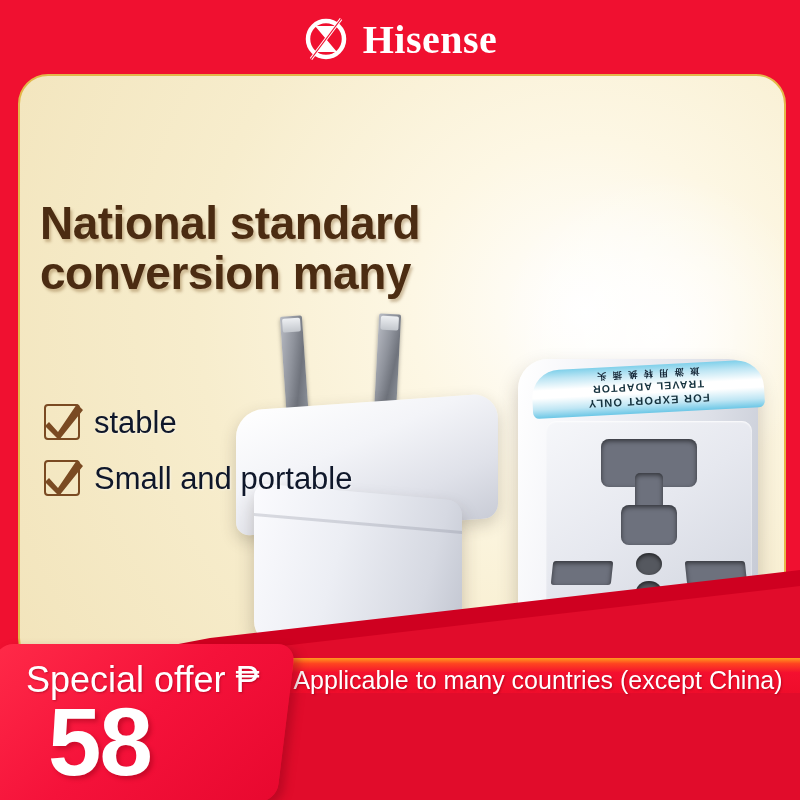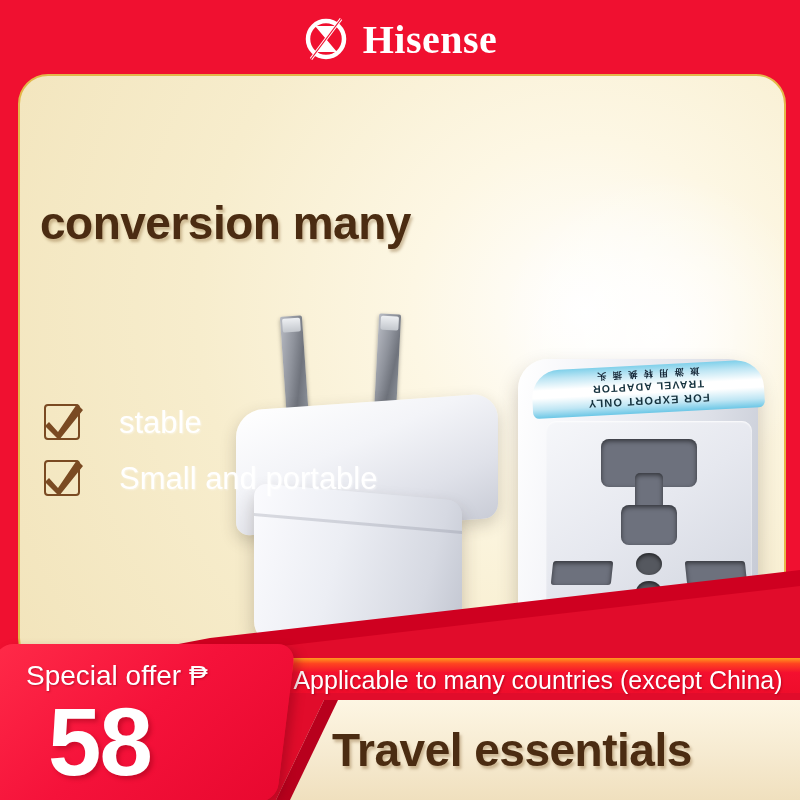--- a/index.html
+++ b/index.html
@@ -54,23 +54,22 @@
   
   .features{position:absolute;left:44px;top:404px;z-index:5;}
   .feature{display:flex;align-items:center;gap:14px;margin-bottom:20px;}
   .checkbox{
     width:32px;height:32px;flex:0 0 32px;position:relative;
     border:2px solid #7a4a22;border-radius:4px;
     background:transparent;
   }
   .checkbox svg{position:absolute;left:-3px;top:-8px;}
   .feature-label{
-    color:#ffffff;font-size:31px;line-height:1;
+    color:#0f172a;font-size:31px;line-height:1;
     text-shadow:1px 1px 2px rgba(255,255,255,.5);
-    margin-left:25px;
   }
 
   
   .product-stage{position:absolute;left:0;top:0;width:764px;height:590px;z-index:4;pointer-events:none;}
 
   
   .plug-left{position:absolute;left:218px;top:240px;width:270px;height:350px;}
   .pin{
     position:absolute;width:22px;height:120px;
     background:linear-gradient(100deg,#b9bcc4 0%,#8f939c 38%,#6f737c 62%,#9aa0a8 100%);
@@ -193,21 +192,21 @@
   }
   .offer-bg{
     position:absolute;inset:0;
     background:linear-gradient(135deg,#ff2a48 0%,#f5123a 50%,#e8082f 100%);
     border-radius:18px;
     transform:skewX(-7deg);
     box-shadow:6px 4px 10px rgba(120,0,20,.35);
   }
   .offer-title{
     position:absolute;left:40px;top:18px;
-    color:#ffffff;font-size:28px;line-height:1;white-space:nowrap;
+    color:#ffffff;font-size:36px;line-height:1;white-space:nowrap;
     text-shadow:1px 1px 2px rgba(140,0,25,.5);
     text-align:center;
   }
   .offer-price{
     position:absolute;left:62px;top:50px;
     color:#ffffff;font-weight:bold;font-size:96px;line-height:1;
     letter-spacing:-2px;
     text-shadow:3px 3px 4px rgba(150,0,25,.45);
     text-align:center;
   }
@@ -297,20 +296,21 @@
           <span class="flat-slot left"></span>
           <span class="flat-slot right"></span>
           <span class="round-hole r1"></span>
           <span class="round-hole r2"></span>
         </div>
       </div>
     </div>
   </div>
 
   <div class="headline">
+    <span>National standard</span>
     <span>conversion many</span>
   </div>
 
   <div class="features">
     <div class="feature">
       <span class="checkbox">
         <svg width="40" height="44" viewBox="0 0 40 44" aria-hidden="true">
           <path d="M6 24 L15 34 L34 6 L40 12 L16 42 L2 28 Z" fill="#7a4a22"></path>
         </svg>
       </span>
@@ -330,29 +330,20 @@
     <svg width="800" height="240" viewBox="0 0 800 240" aria-hidden="true">
       <path d="M0 240 L0 118 L210 78 L800 10 L800 240 Z" fill="#cf0020"></path>
       <path d="M0 240 L0 132 L230 92 L800 26 L800 240 Z" fill="#e10c2b"></path>
     </svg>
   </div>
 
   <div class="applicable">
     <span class="applicable-text">Applicable to many countries (except China)</span>
   </div>
 
-  <div class="essentials">
-    <span class="essentials-wedge">
-      <svg width="70" height="100" viewBox="0 0 70 100" aria-hidden="true">
-        <path d="M0 0 L48 0 L0 100 Z" fill="#e10c2b"></path>
-        <path d="M48 0 L62 0 L14 100 L0 100 Z" fill="#b8001d"></path>
-      </svg>
-    </span>
-    <span class="essentials-text">Travel essentials</span>
-  </div>
 
   <div class="offer">
     <span class="offer-bg"></span>
     <span class="offer-title">Special offer ₱</span>
     <span class="offer-price">58</span>
   </div>
 
 </div>
 
 </body></html>

